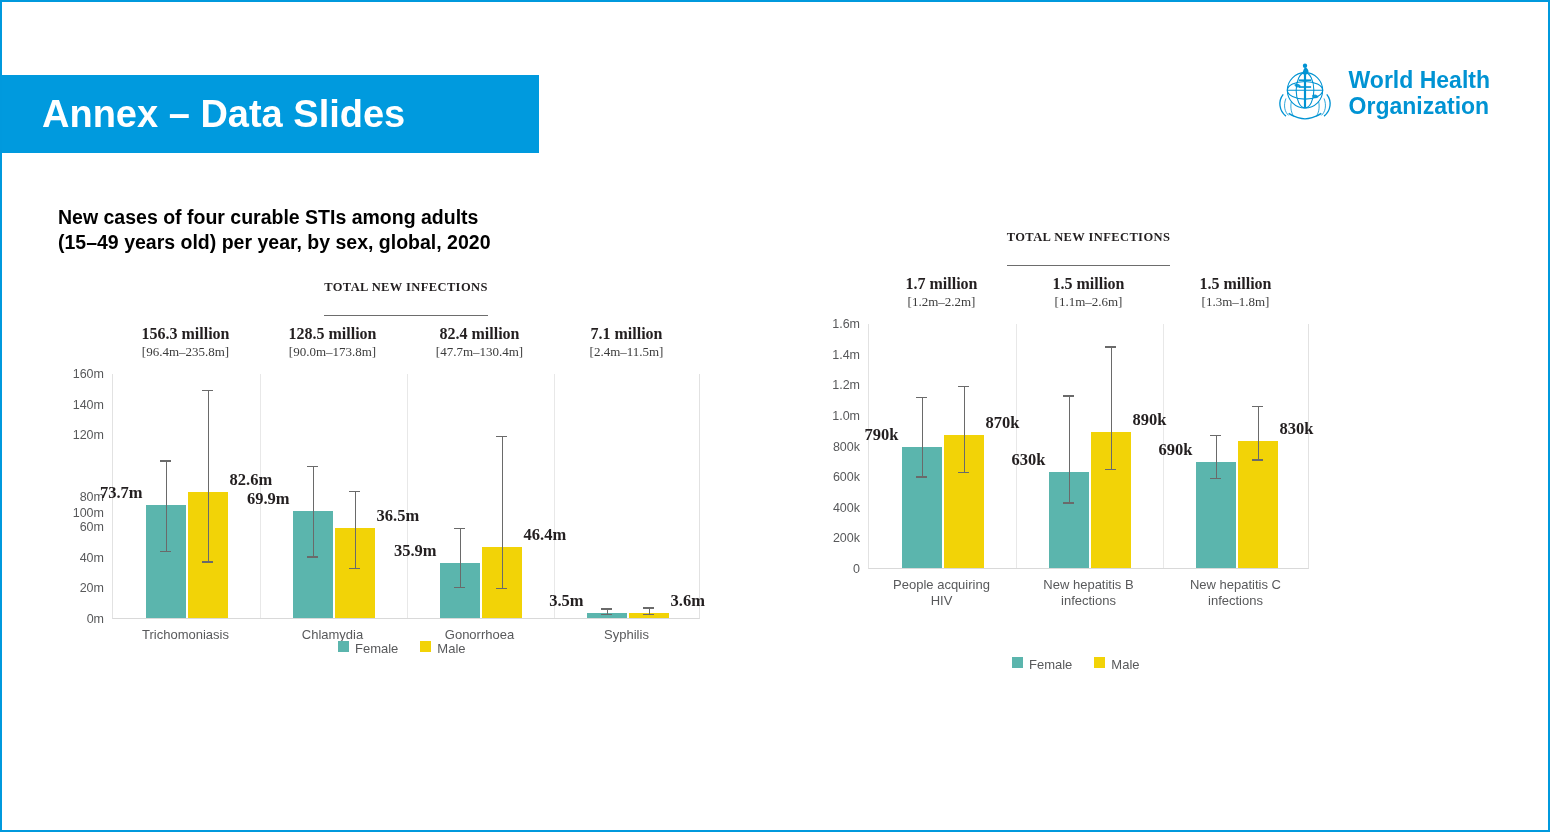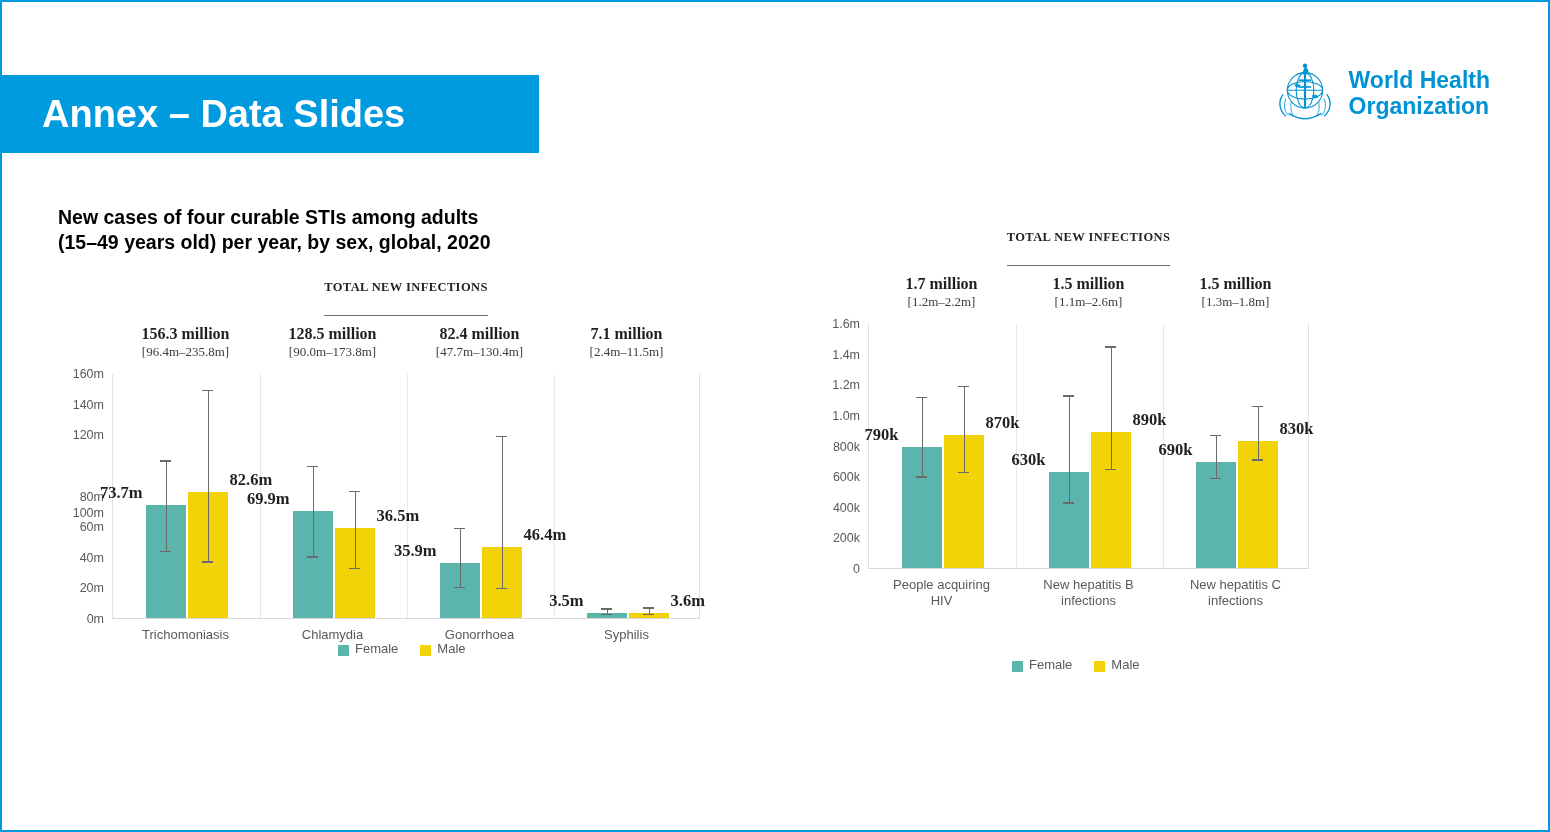--- a/index.html
+++ b/index.html
@@ -140,21 +140,21 @@
     line-height:16px;
     white-space:pre-line;
     font-family:"Liberation Sans", sans-serif;
   }
 
   
   .legend{
     position:absolute;
     display:flex; gap:22px; align-items:center;
   }
-  .legend-item{display:flex;align-items:flex-end;gap:6px;}
+  .legend-item{display:flex;align-items:flex-start;gap:6px;}
   .legend-swatch{width:11px;height:11px;display:inline-block;}
   .legend-label{font-size:13px;color:#58595b;font-family:"Liberation Sans", sans-serif;}
 </style>
 </head>
 <body>
 
 <div id="slide">
 
   <div id="title-banner">
     <span id="title-text">Annex – Data Slides</span>

